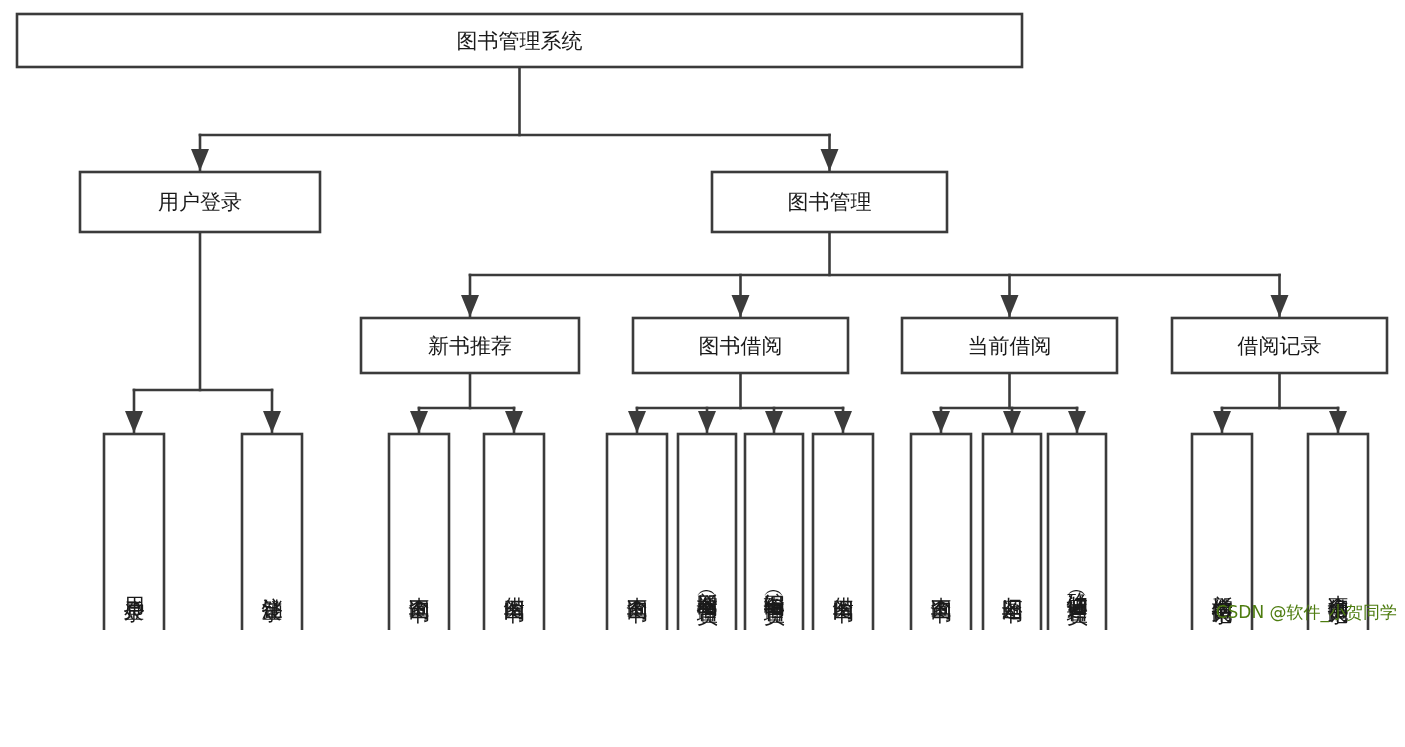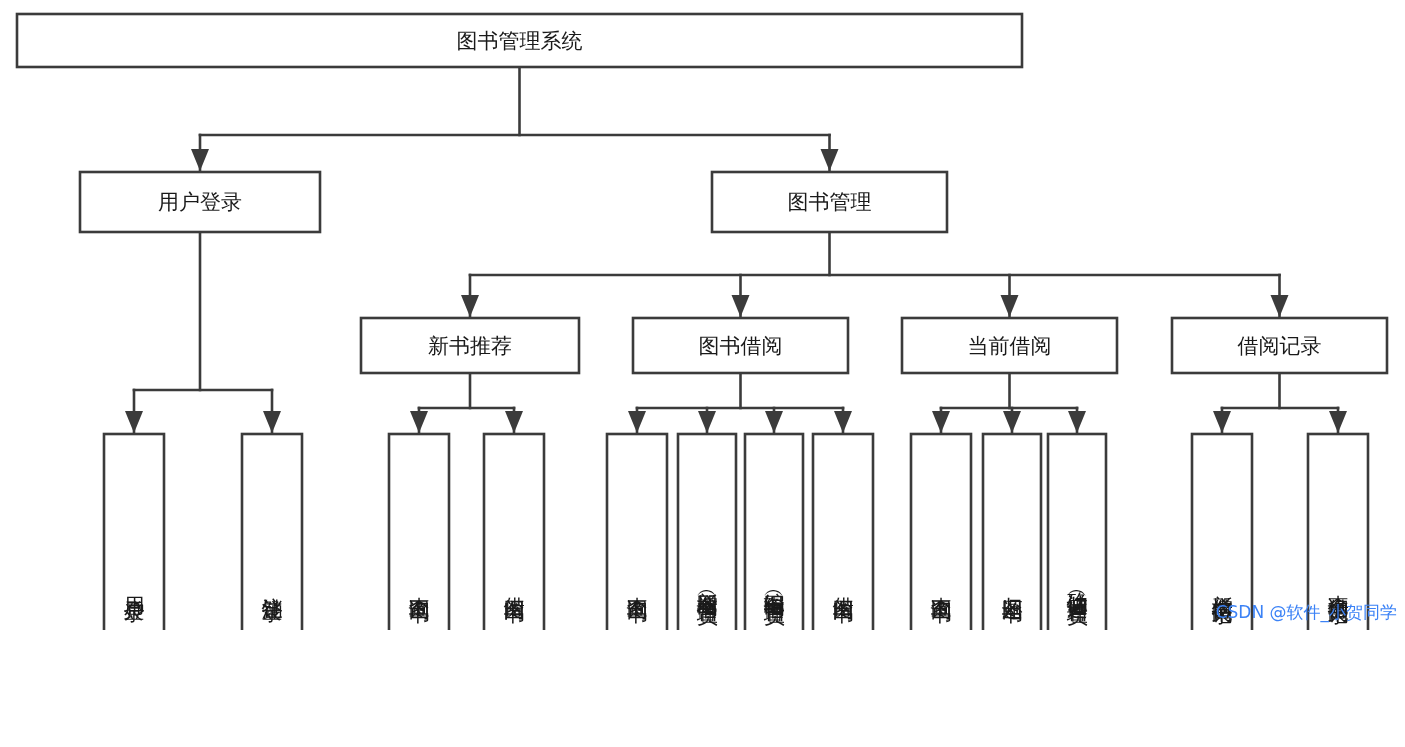--- a/index.html
+++ b/index.html
@@ -58,21 +58,21 @@
     white-space: nowrap;
     text-align: center;
     pointer-events: none;
   }
   .watermark {
     position: absolute;
     right: 8px;
     bottom: 6px;
     font-family: "DejaVu Sans", "Liberation Sans", sans-serif;
     font-size: 17px;
-    color: #3b82f6;
+    color: #4d7c0f;
     white-space: nowrap;
   }
 </style>
 </head>
 <body>
 
 <div id="diagram-root">
 
   <svg id="tree-svg" viewBox="0 0 1405 747">
     <g id="connectors-layer">

